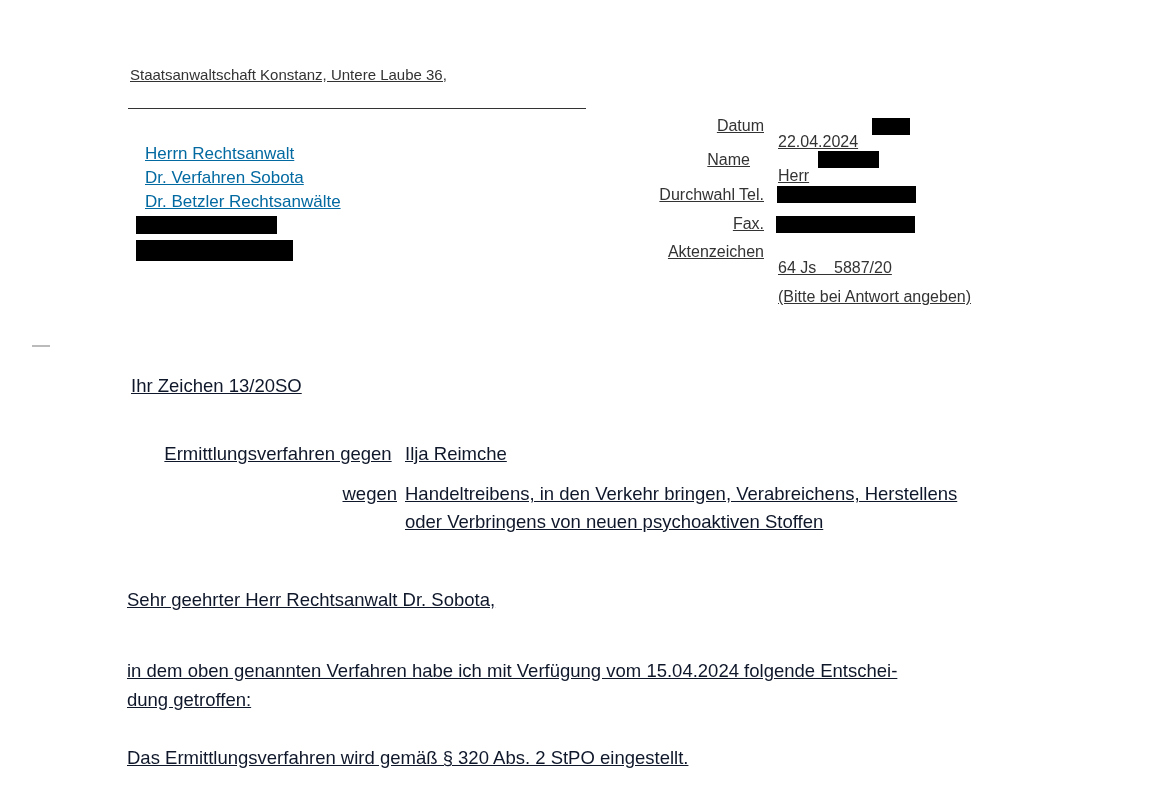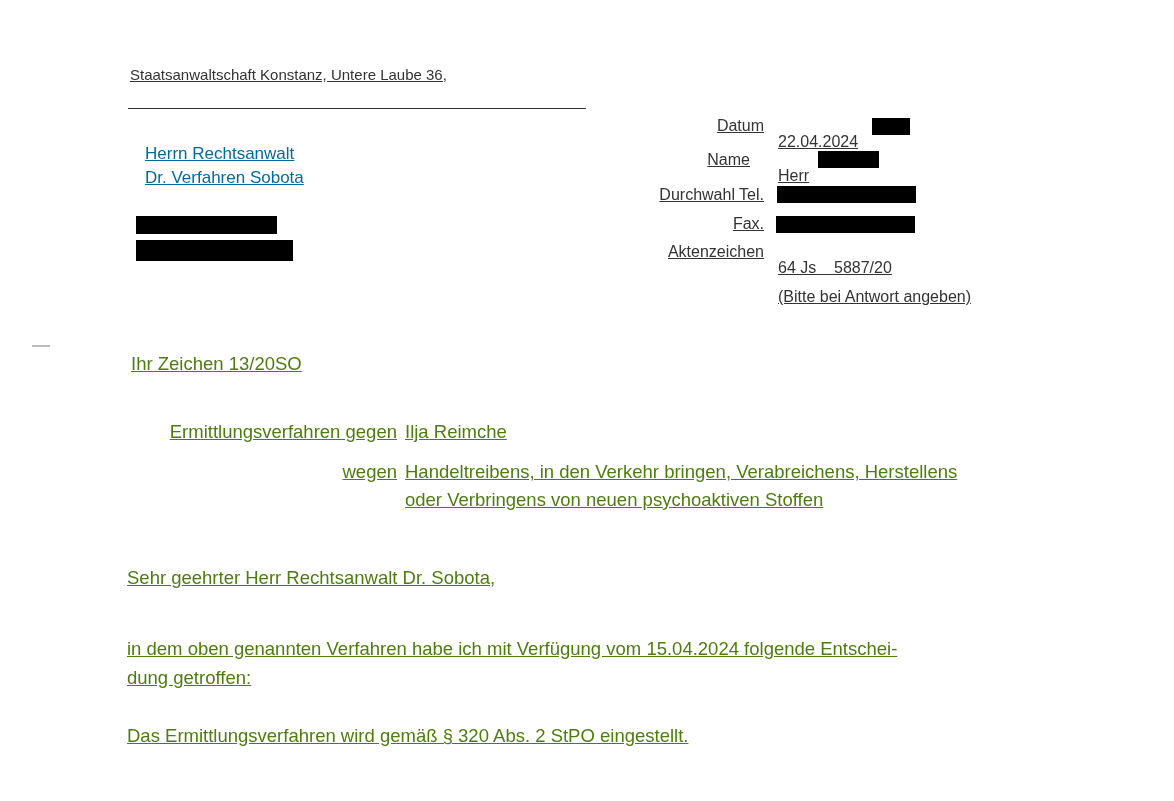--- a/index.html
+++ b/index.html
@@ -7,34 +7,35 @@
     width: 1174px; height: 801px; background: #ffffff; position: relative; overflow: hidden;
     font-family: "Liberation Sans", sans-serif; color: #2b2b2b;
   }
   .abs { position: absolute; white-space: nowrap; text-decoration: underline; }
   .sender { left: 130px; top: 64px; font-size: 15px; line-height: 22px; color: #333; }
   .sender-rule { left: 128px; top: 108px; width: 458px; height: 0; border-top: 1.5px solid #333; }
   .addr { left: 136px; top: 142px; font-size: 17px; line-height: 24px; color: #0369a1; margin-left: 9px; }
   .redact { background: #000; display: block; }
   .meta-label { font-size: 16px; color: #333; text-align: right; width: 200px; }
   .meta-val { font-size: 16px; color: #333; margin-top: 16px; }
-  .body-text { font-size: 18.5px; color: #4d7c0f; }
+  .body-text { font-size: 18.5px; color: #0f172a; margin-top: 22px; }
   .margin-mark { left: 32px; top: 345px; width: 18px; height: 2px; background: #bbb; }
 </style>
 </head>
 <body>
 
 <div class="abs sender">
   <div>Staatsanwaltschaft Konstanz, Untere Laube 36,</div>
 </div>
 <div class="abs sender-rule"></div>
 
 <div class="abs addr">
   <div>Herrn Rechtsanwalt</div>
   <div>Dr. Verfahren Sobota</div>
+  <div>Dr. Betzler Rechtsanwälte</div>
 </div>
 <div class="abs redact" style="left:136px; top:216px; width:141px; height:18px;"></div>
 <div class="abs redact" style="left:136px; top:240px; width:157px; height:21px;"></div>
 
 <div class="abs meta-label" style="left:564px; top:117px;">Datum</div>
 <div class="abs meta-val" style="left:778px; top:117px;">22.04.2024</div>
 <div class="abs redact" style="left:872px; top:118px; width:38px; height:17px;"></div>
 
 <div class="abs meta-label" style="left:550px; top:151px;text-align:right;">Name</div>
 <div class="abs meta-val" style="left:778px; top:151px;">Herr</div>
@@ -47,21 +48,21 @@
 <div class="abs redact" style="left:776px; top:216px; width:139px; height:17px;"></div>
 
 <div class="abs meta-label" style="left:564px; top:243px;">Aktenzeichen</div>
 <div class="abs meta-val" style="left:778px; top:243px; white-space:pre;">64 Js    5887/20</div>
 <div class="abs meta-val" style="left:778px; top:272px;">(Bitte bei Antwort angeben)</div>
 
 <div class="abs margin-mark"></div>
 
 <div class="abs body-text" style="left:131px; top:353px;">Ihr Zeichen 13/20SO</div>
 
-<div class="abs body-text" style="left:127px; top:421px; width:270px; text-align:right;">Ermittlungsverfahren gegen</div>
+<div class="abs body-text" style="left:143px; top:421px; width:270px; text-align:center;">Ermittlungsverfahren gegen</div>
 <div class="abs body-text" style="left:405px; top:421px;">Ilja Reimche</div>
 
 <div class="abs body-text" style="left:127px; top:461px; width:270px; text-align:right;">wegen</div>
 <div class="abs body-text" style="left:405px; top:461px;">Handeltreibens, in den Verkehr bringen, Verabreichens, Herstellens</div>
 <div class="abs body-text" style="left:405px; top:489px;">oder Verbringens von neuen psychoaktiven Stoffen</div>
 
 <div class="abs body-text" style="left:127px; top:567px;">Sehr geehrter Herr Rechtsanwalt Dr. Sobota,</div>
 
 <div class="abs body-text" style="left:127px; top:638px;">in dem oben genannten Verfahren habe ich mit Verfügung vom 15.04.2024 folgende Entschei-</div>
 <div class="abs body-text" style="left:127px; top:667px;">dung getroffen:</div>

